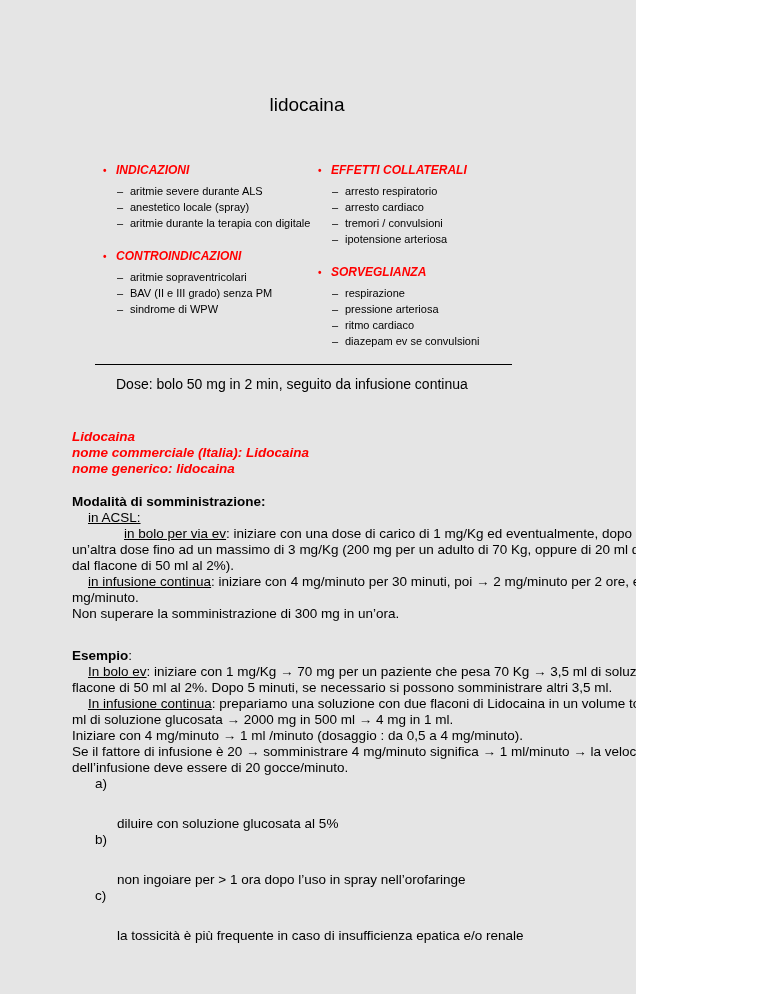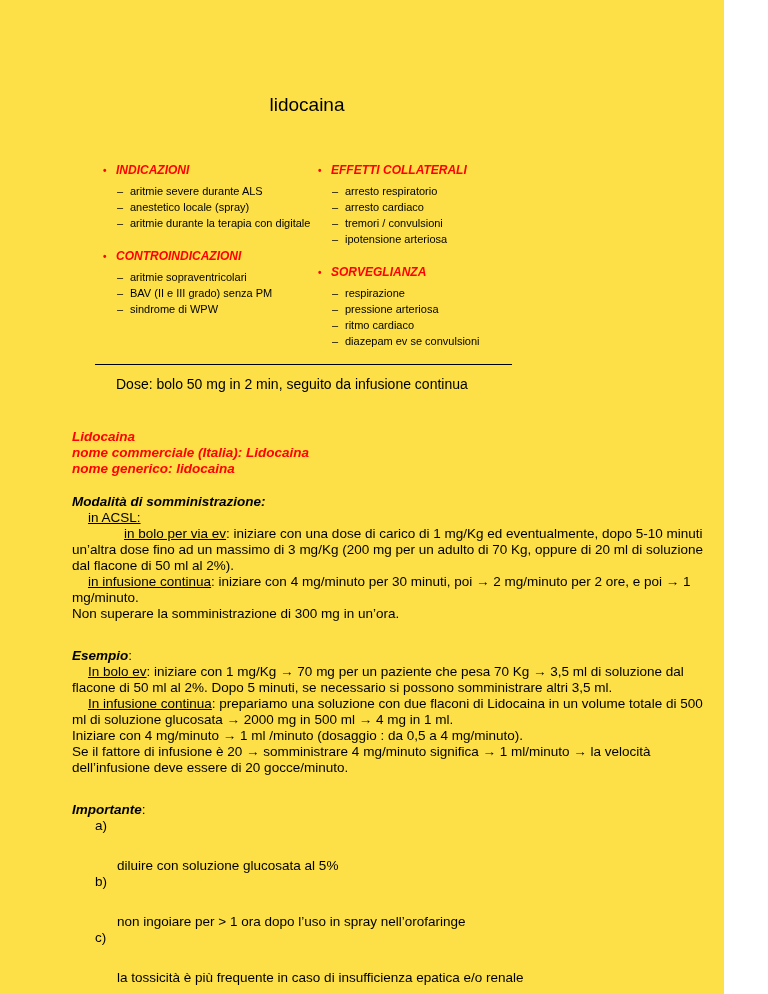--- a/index.html
+++ b/index.html
@@ -1,21 +1,21 @@
 <!DOCTYPE html>
 <html><head>
 <meta charset="utf-8">
 <style>
   * { margin: 0; padding: 0; box-sizing: border-box; }
   html, body { background: #ffffff; }
   .page {
     position: relative;
-    width: 724px;
+    width: 636px;
     height: 994px;
-    background: #fde047;
+    background: #e5e5e5;
     color: #000000;
     font-family: "Liberation Sans", "DejaVu Sans", sans-serif;
     padding: 94px 66px 0 72px;
     overflow: hidden;
   }
   .slide { width: 470px; }
   .doc-title { font-size: 19px; line-height: 21px; text-align: center; color: #000; }
 
   .cols { display: flex; margin-top: 45px; margin-left: 28px; }
   .col-left { width: 215px; }
@@ -32,21 +32,21 @@
   .gitem-text { flex: 1; }
 
   .divider { margin-top: 14px; margin-left: 23px; width: 417px; border-top: 1px solid #000; height: 0; }
   .dose { margin-top: 11px; margin-left: 44px; font-size: 14px; line-height: 17px; }
 
   .content { width: 632px; font-size: 13.5px; line-height: 16px; }
   .redblock { margin-top: 36px; color: #ff0000; font-weight: bold; font-style: italic; }
   .redblock .plain { font-weight: normal; font-style: normal; }
 
   .bodyblock { margin-top: 17px; }
-  .bi { font-weight: bold; font-style: italic; }
+  .bi { font-weight: bold; }
   .u { text-decoration: underline; margin-left: 16px; }
   .indent { text-indent: 36px; }
   .mt { margin-top: 26px; }
 
   .abc-item { display: flex; padding-left: 23px; }
   .abc-marker { width: 22px; flex: none; }
   .abc-text { flex: 1; margin-top: 40px; }
 </style>
 </head>
 <body>
@@ -165,21 +165,20 @@
 
   <div class="content">
     <p class="mt"><span class="bi">Esempio</span><span>:</span></p>
     <p><span class="u">In bolo ev</span><span>: iniziare con 1 mg/Kg → 70 mg per un paziente che pesa 70 Kg → 3,5 ml di soluzione dal flacone di 50 ml al 2%. Dopo 5 minuti, se necessario si possono somministrare altri 3,5 ml.</span></p>
     <p><span class="u">In infusione continua</span><span>: prepariamo una soluzione con due flaconi di Lidocaina in un volume totale di 500 ml di soluzione glucosata → 2000 mg in 500 ml → 4 mg in 1 ml.</span></p>
     <p>Iniziare con 4 mg/minuto → 1 ml /minuto (dosaggio : da 0,5 a 4 mg/minuto).</p>
     <p>Se il fattore di infusione è 20 → somministrare 4 mg/minuto significa → 1 ml/minuto → la velocità dell’infusione deve essere di 20 gocce/minuto.</p>
   </div>
 
   <div class="content">
-    <p class="mt"><span class="bi">Importante</span><span>:</span></p>
     <div class="abc">
       <div class="abc-item">
         <span class="abc-marker">a)</span>
           <span class="abc-text">diluire con soluzione glucosata al 5%</span>
       </div>
       <div class="abc-item">
         <span class="abc-marker">b)</span>
           <span class="abc-text">non ingoiare per &gt; 1 ora dopo l’uso in spray nell’orofaringe</span>
       </div>
       <div class="abc-item">

